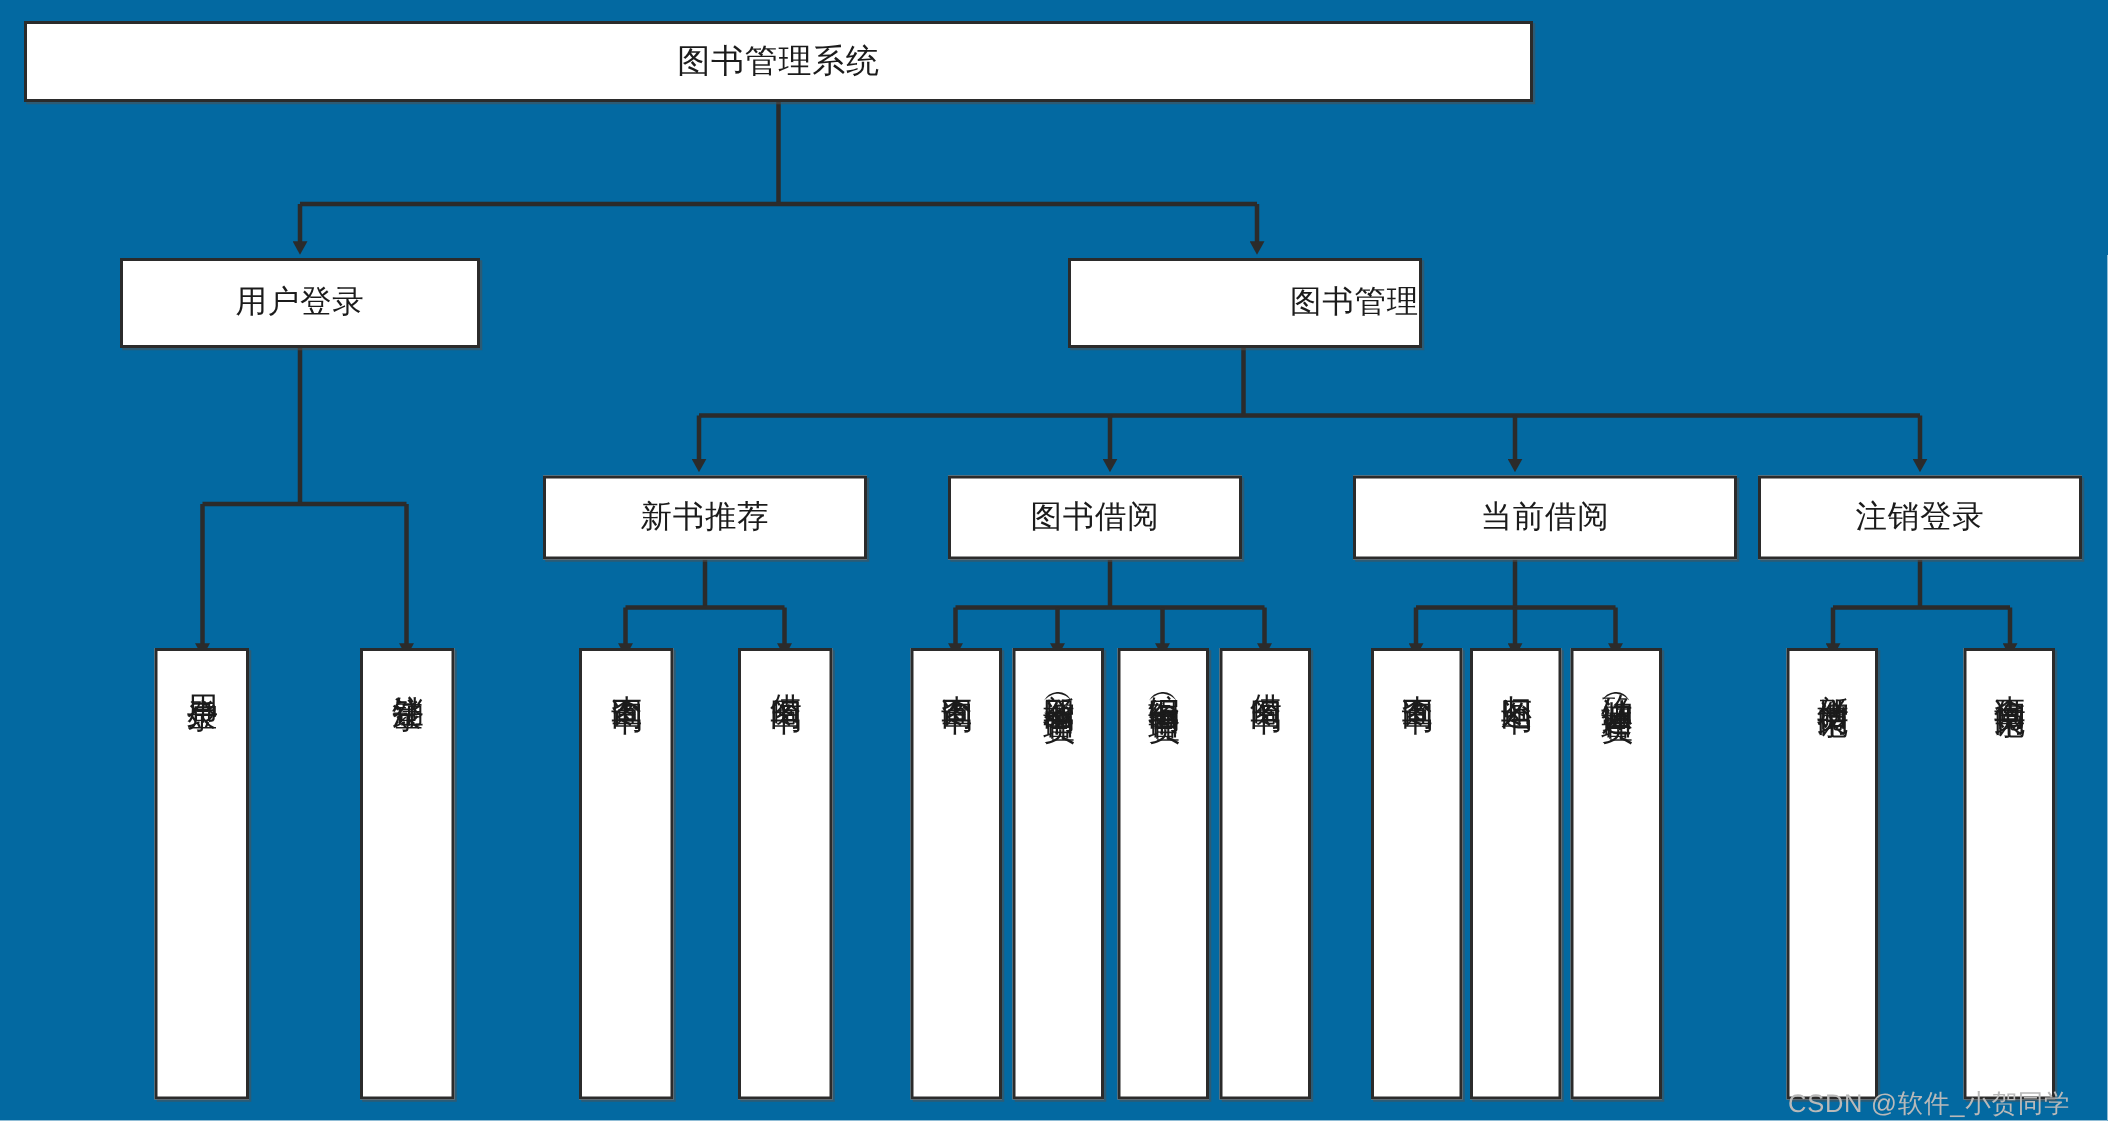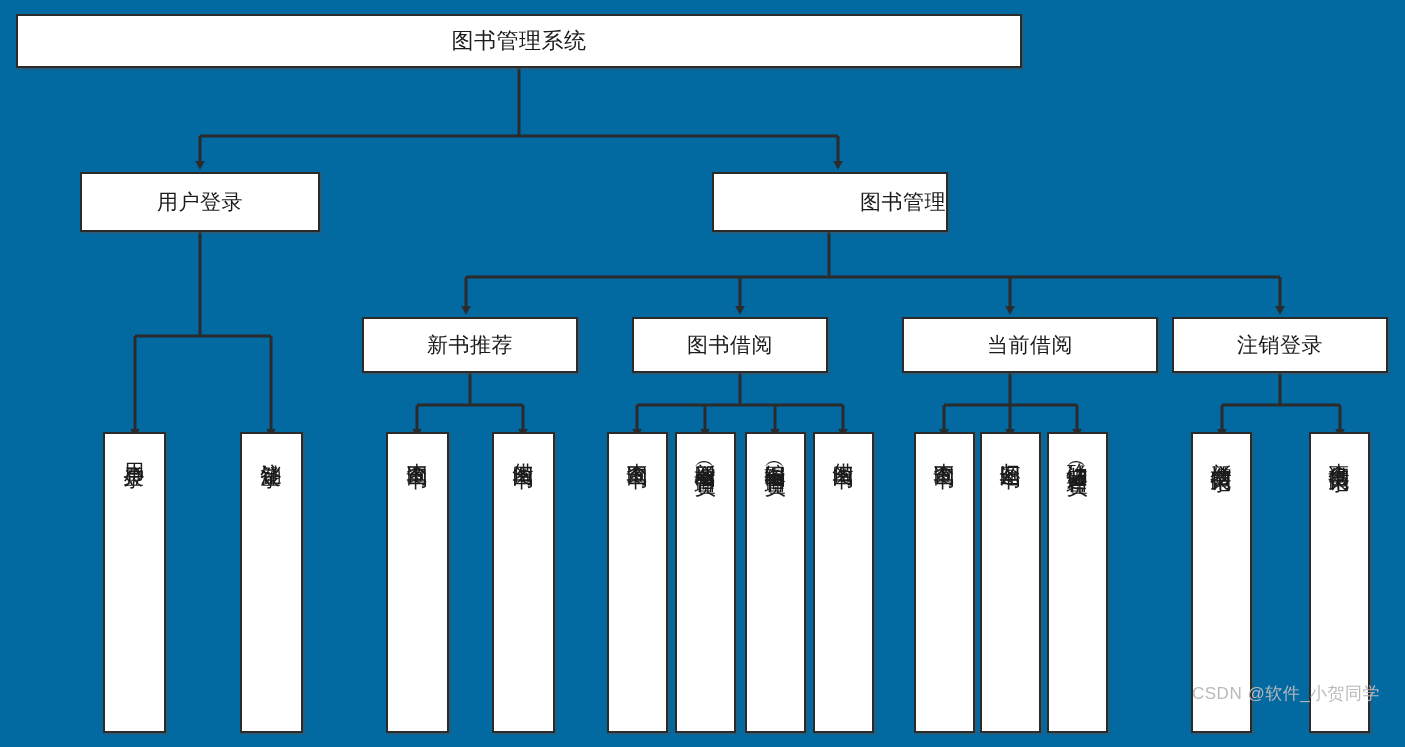--- a/index.html
+++ b/index.html
@@ -183,15 +183,15 @@
     <span class="label">确认归还（管理员）</span>
   </div>
 
   <div class="node v" style="left:1191px; top:432px; width:61px; height:301px;">
     <span class="label">新增借阅记录</span>
   </div>
   <div class="node v" style="left:1309px; top:432px; width:61px; height:301px;">
     <span class="label">查询借阅记录</span>
   </div>
 
-  <div class="watermark" style="left:1192px; top:682px;">CSDN @软件_小贺同学</div>
+  <div class="watermark" style="left:1192px; top:724px;">CSDN @软件_小贺同学</div>
 
 </div>
 
 </body></html>

